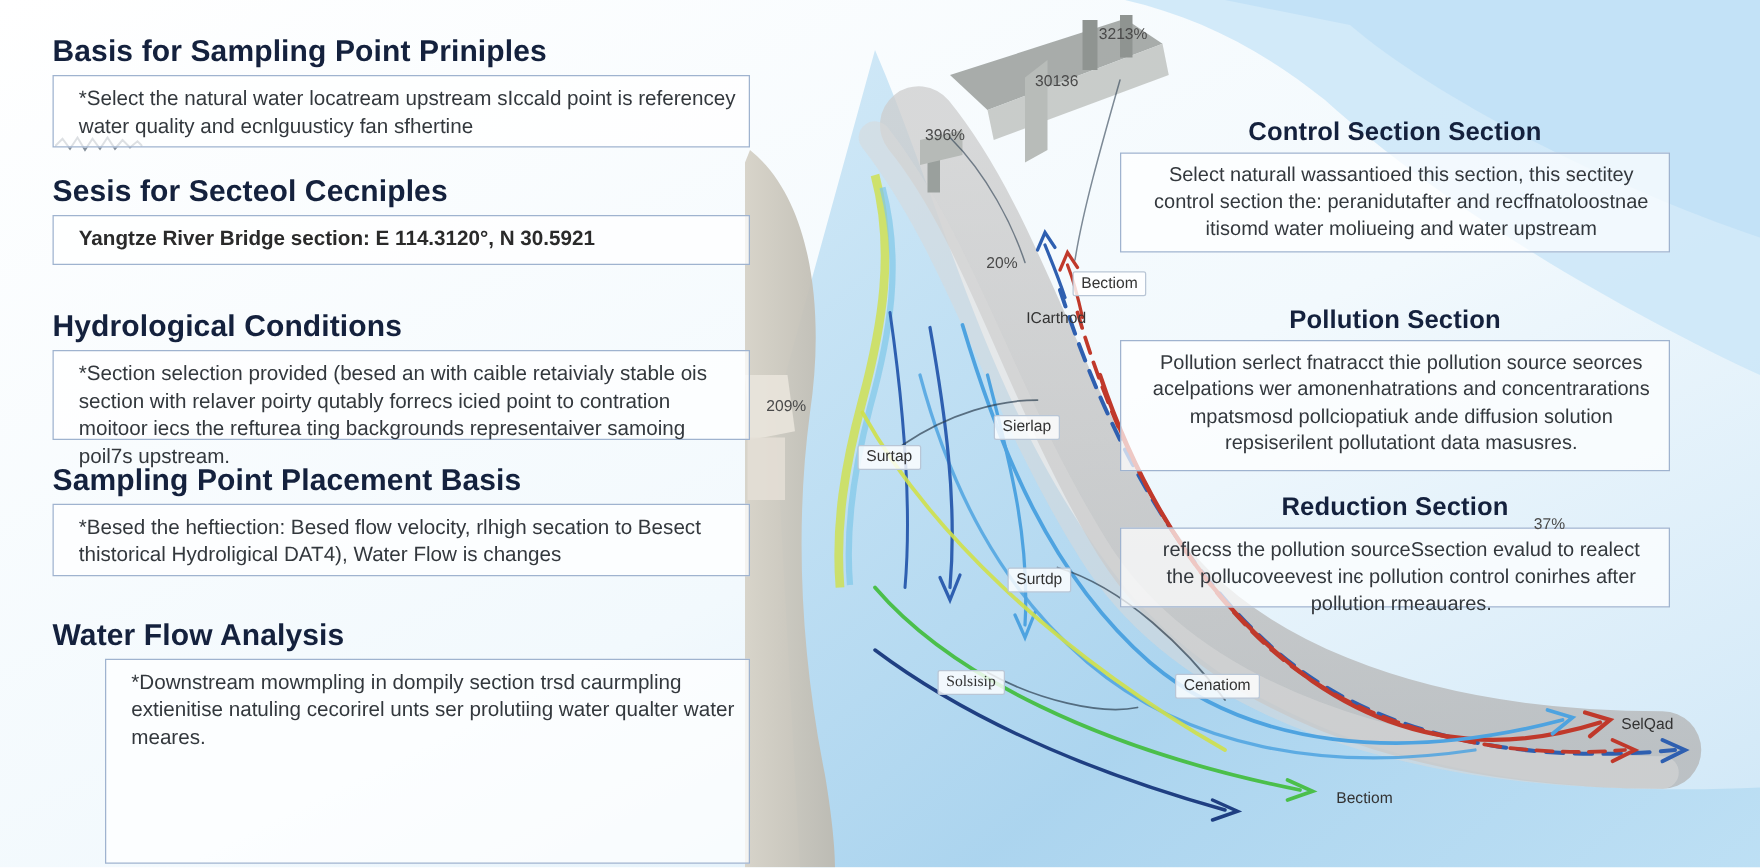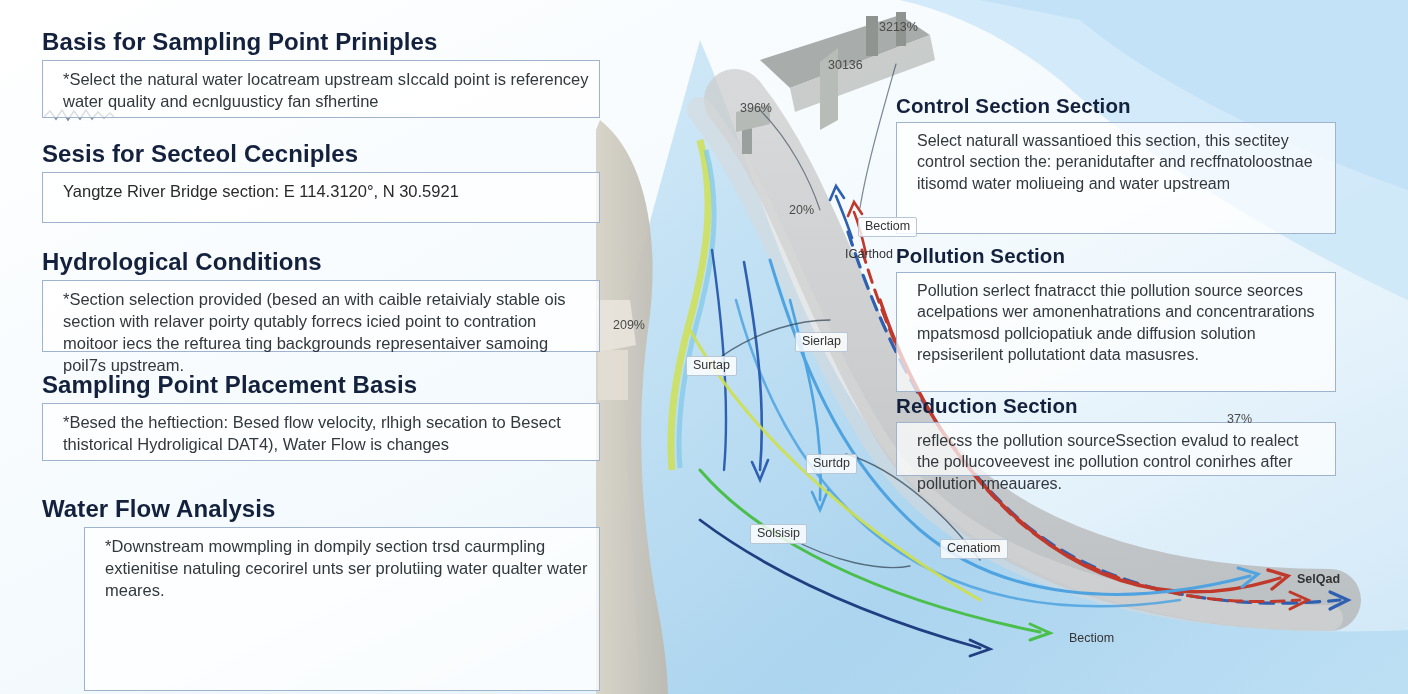--- a/index.html
+++ b/index.html
@@ -50,21 +50,21 @@
     box-sizing: border-box;
   }
   .panel .box.blurry {
     color: #33383d;
   }
 
   
   .left-panel { width: 558px; left: 42px; }
 
   
-  .right-panel { width: 440px; left: 896px; }
+  .right-panel { width: 440px; left: 896px; text-align: center; }
   .right-panel h2 { font-size: 20.5px; }
   .right-panel .box { font-size: 16px; line-height: 1.35; }
 
   
   .squiggle {
     position: absolute;
     left: 44px;
     top: 108px;
     width: 70px;
     height: 14px;
@@ -197,63 +197,63 @@
     <path d="M0,9 L6,3 L12,11 L18,2 L24,12 L30,3 L36,11 L42,2 L48,11 L54,4 L60,10 L66,5 L70,9" fill="none" stroke="#5c6b7a" stroke-width="1.6"></path>
   </svg>
 
   <div class="panel left-panel" style="top:28px;">
     <h2>Basis for Sampling Point Priniples</h2>
     <div class="box blurry" style="height:58px;">*Select the natural water locatream upstream sIccald point is referencey water quality and ecnlguusticy fan sfhertine</div>
   </div>
 
   <div class="panel left-panel" style="top:140px;">
     <h2>Sesis for Secteol Cecniples</h2>
-    <div class="box" style="height:51px;">Yangtze River Bridge section: E 114.3120°, N 30.5921</div>
+    <div class="box" style="height:40px;font-weight:bold;">Yangtze River Bridge section: E 114.3120°, N 30.5921</div>
   </div>
 
   <div class="panel left-panel" style="top:248px;">
     <h2>Hydrological Conditions</h2>
     <div class="box blurry" style="height:72px;">*Section selection provided (besed an with caible retaivialy stable ois section with relaver poirty qutably forrecs icied point to contration moitoor iecs the refturea ting backgrounds representaiver samoing poil7s upstream.</div>
   </div>
 
   <div class="panel left-panel" style="top:371px;">
     <h2>Sampling Point Placement Basis</h2>
     <div class="box blurry" style="height:58px;">*Besed the heftiection: Besed flow velocity, rlhigh secation to Besect thistorical Hydroligical DAT4), Water Flow is changes</div>
   </div>
 
   <div class="panel left-panel" style="top:495px;">
     <h2>Water Flow Analysis</h2>
     <div class="box blurry" style="height:164px;margin-left:42px;">*Downstream mowmpling in dompily section trsd caurmpling extienitise natuling cecorirel unts ser prolutiing water qualter water meares.</div>
   </div>
 
   <div class="panel right-panel" style="top:94px;">
     <h2>Control Section Section</h2>
-    <div class="box blurry" style="height:112px;">Select  naturall wassantioed this section, this sectitey control section the: peranidutafter and recffnatoloostnae itisomd water moliueing and water upstream</div>
+    <div class="box blurry" style="height:80px;">Select  naturall wassantioed this section, this sectitey control section the: peranidutafter and recffnatoloostnae itisomd water moliueing and water upstream</div>
   </div>
 
   <div class="panel right-panel" style="top:244px;">
     <h2>Pollution Section</h2>
-    <div class="box blurry" style="height:120px;">Pollution serlect fnatracct thie pollution source seorces acelpations wer amonenhatrations and concentrarations mpatsmosd pollciopatiuk ande diffusion solution repsiserilent pollutationt data masusres.</div>
+    <div class="box blurry" style="height:105px;">Pollution serlect fnatracct thie pollution source seorces acelpations wer amonenhatrations and concentrarations mpatsmosd pollciopatiuk ande diffusion solution repsiserilent pollutationt data masusres.</div>
   </div>
 
   <div class="panel right-panel" style="top:394px;">
     <h2>Reduction Section</h2>
-    <div class="box blurry" style="height:54px;">reflecss the pollution sourceSsection evalud to realect the pollucoveevest inє pollution control conirhes after pollution rmeauares.</div>
+    <div class="box blurry" style="height:64px;">reflecss the pollution sourceSsection evalud to realect the pollucoveevest inє pollution control conirhes after pollution rmeauares.</div>
   </div>
 
   <div id="map-labels">
       <div class="map-label" style="left: 858px; top: 217px;">Bectiom</div>
-      <div class="map-label plain" style="left: 821px; top: 248px; margin-left: 24px;">ICarthod</div>
+      <div class="map-label plain" style="left: 821px; top: 248px;">ICarthod</div>
       <div class="map-label" style="left: 795px; top: 332px;">Sierlap</div>
       <div class="map-label" style="left: 686px; top: 356px;">Surtap</div>
       <div class="map-label" style="left: 806px; top: 454px;">Surtdp</div>
-      <div class="map-label" style="left: 750px; top: 524px;">Solsisip</div>
+      <div class="map-label" style="left: 750px; top: 536px; font-family: Liberation Serif, serif;">Solsisip</div>
       <div class="map-label" style="left: 940px; top: 539px;">Cenatiom</div>
       <div class="map-label plain" style="left: 1069px; top: 632px;">Bectiom</div>
-      <div class="map-label plain" style="left: 1297px; top: 573px; font-weight: bold;">SelQad</div>
+      <div class="map-label plain" style="left: 1297px; top: 573px;">SelQad</div>
     </div>
   <div id="pct-labels">
       <div class="pct-label" style="left: 879px; top: 20px;">3213%</div>
       <div class="pct-label" style="left: 828px; top: 58px;">30136</div>
       <div class="pct-label" style="left: 740px; top: 101px;">396%</div>
       <div class="pct-label" style="left: 789px; top: 203px;">20%</div>
       <div class="pct-label" style="left: 613px; top: 318px;">209%</div>
       <div class="pct-label" style="left: 1227px; top: 412px;">37%</div>
     </div>
 

